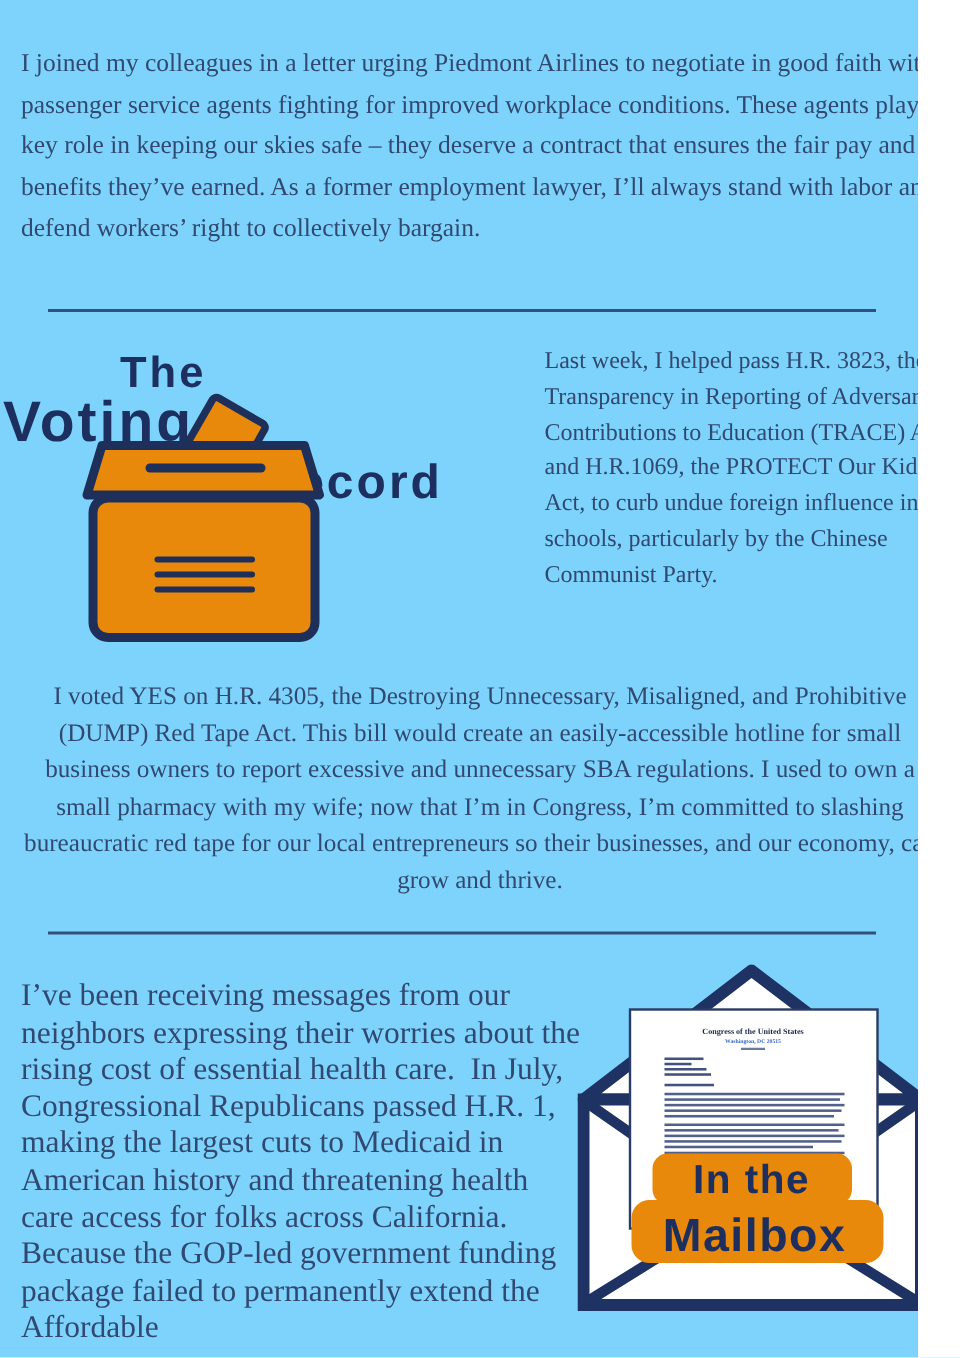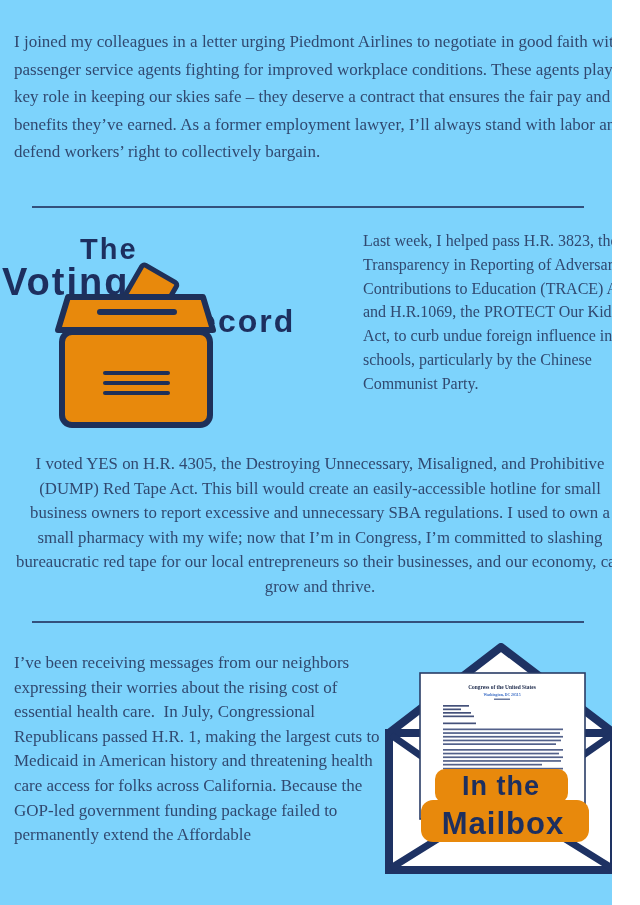--- a/index.html
+++ b/index.html
@@ -11,21 +11,21 @@
   .d1{top:206px}
   .d2{top:621px}
   .vr-title{position:absolute;font-family:"Liberation Sans",sans-serif;font-weight:700;
             color:#1d2f5f;letter-spacing:2px;white-space:nowrap;}
   .vr-the{left:80px;top:233px;width:130px;text-align:left;font-size:29px;}
   .vr-voting{left:2px;top:261px;font-size:38px;}
   .vr-record{left:173px;top:263px;font-size:32px;margin-top:40px;}
   .ballot{position:absolute;left:35px;top:252px;width:250px;height:180px;}
   .vr-text{left:363px;top:229px;width:272px;font-size:16px;line-height:23.8px;}
   .vote-para{left:14px;top:452px;width:612px;text-align:center;font-size:16.8px;line-height:24.5px;}
-  .mb-text{left:14px;top:651px;width:374px;font-size:17px;line-height:24.6px;white-space:pre-wrap;}
+  .mb-text{left:14px;top:651px;width:374px;font-size:21px;line-height:24.6px;white-space:pre-wrap;}
   .envelope{position:absolute;left:385px;top:643px;width:250px;height:240px;}
   .badge-text{font-family:"Liberation Sans",sans-serif;font-weight:700;fill:#1d2f5f;}
   .letter-head{font-family:"Liberation Serif",serif;font-weight:700;}
 </style>
 </head>
 <body>
 
 <div class="page">
 
   <p class="body-text intro">I joined my colleagues in a letter urging Piedmont Airlines to negotiate in good faith with passenger service agents fighting for improved workplace conditions. These agents play a key role in keeping our skies safe – they deserve a contract that ensures the fair pay and benefits they’ve earned. As a former employment lawyer, I’ll always stand with labor and defend workers’ right to collectively bargain.</p>

